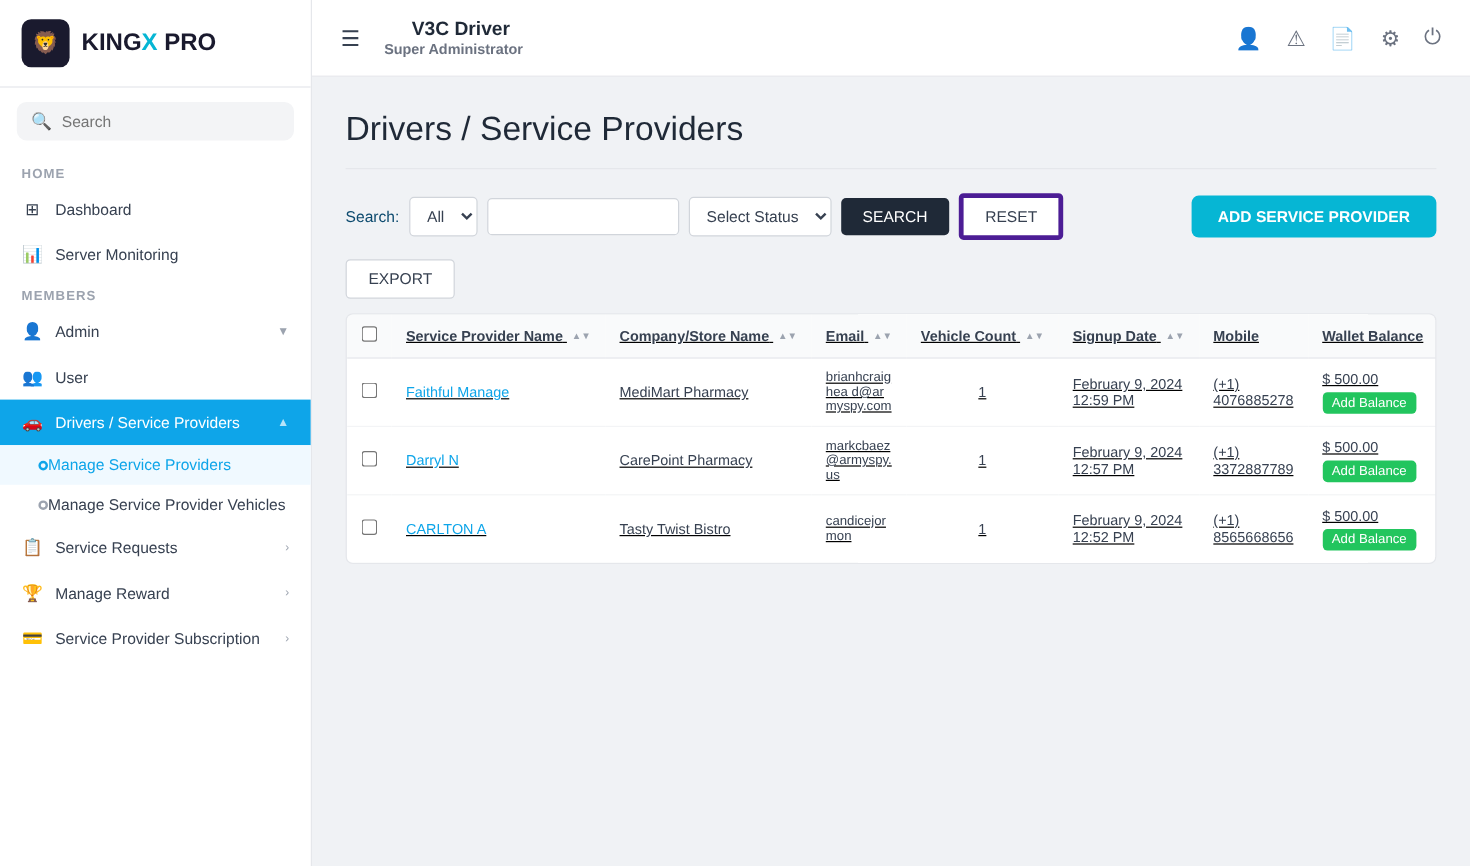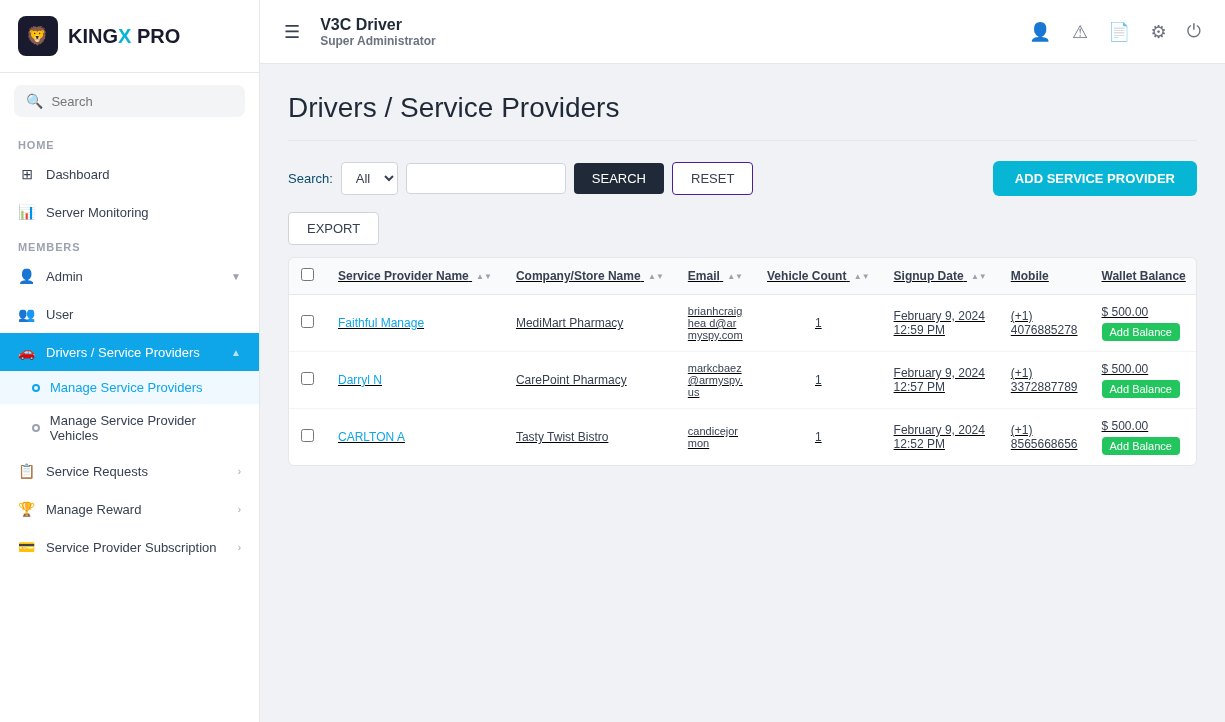--- a/index.html
+++ b/index.html
@@ -12,44 +12,44 @@
     .logo-text { font-size: 20px; font-weight: 700; color: #1a1a2e; }
     .logo-text span { color: #06b6d4; }
     .search-bar { margin: 12px 14px; display: flex; align-items: center; gap: 8px; background: #f3f4f6; border-radius: 8px; padding: 8px 12px; }
     .search-bar input { border: none; background: transparent; outline: none; font-size: 13px; color: #6b7280; width: 100%; }
     .section-label { font-size: 11px; font-weight: 700; color: #9ca3af; padding: 10px 18px 4px; letter-spacing: 0.08em; }
     .nav-item { display: flex; align-items: center; gap: 10px; padding: 10px 18px; cursor: pointer; color: #374151; font-size: 13px; text-decoration: none; }
     .nav-item .nav-icon { width: 18px; height: 18px; display: flex; align-items: center; justify-content: center; font-size: 14px; }
     .nav-item .chevron { margin-left: auto; font-size: 10px; color: #9ca3af; }
     .nav-item.active { background: #0ea5e9; color: #fff; border-radius: 0; }
     .nav-item.active .chevron { color: rgba(255,255,255,0.7); }
-    .sub-item { display: flex; align-items: center; gap: 10px; padding: 9px 18px 9px 32px; cursor: pointer; color: #374151; font-size: 13px; }
+    .sub-item { display: flex; align-items: center; gap: 0; padding: 9px 18px 9px 32px; cursor: pointer; color: #374151; font-size: 13px; }
     .sub-item.active-sub { background: #f0f9ff; color: #0ea5e9; font-weight: 500; }
     .sub-item .dot { width: 8px; height: 8px; border-radius: 50%; border: 2px solid #9ca3af; display: inline-block; }
     .sub-item.active-sub .dot { border-color: #0ea5e9; }
 
     
     .main { flex: 1; display: flex; flex-direction: column; overflow: hidden; }
     .topbar { background: #fff; border-bottom: 1px solid #e5e7eb; padding: 0 24px; height: 64px; display: flex; align-items: center; gap: 12px; }
     .topbar-hamburger { font-size: 18px; color: #374151; cursor: pointer; margin-right: 8px; }
-    .topbar-title { font-size: 16px; font-weight: 600; color: #1f2937; }
+    .topbar-title { font-size: 16px; font-weight: 600; color: #1f2937; margin-left: 23px; }
     .topbar-subtitle { font-size: 12px; color: #6b7280; font-weight: bold; }
     .topbar-icons { margin-left: auto; display: flex; gap: 20px; align-items: center; }
     .topbar-icons span { font-size: 18px; color: #6b7280; cursor: pointer; }
 
     .content { flex: 1; overflow-y: auto; padding: 28px 28px; }
     .page-title { font-size: 28px; font-weight: 400; color: #1f2937; margin-bottom: 20px; padding-bottom: 16px; border-bottom: 1px solid #e5e7eb; }
 
     
     .filter-bar { display: flex; align-items: center; gap: 8px; margin-bottom: 16px; flex-wrap: wrap; }
     .filter-label { font-size: 13px; color: #0c4a6e; font-weight: 500; }
     .filter-select { border: 1px solid #d1d5db; border-radius: 4px; padding: 7px 10px; font-size: 13px; color: #374151; background: #fff; cursor: pointer; }
     .filter-input { border: 1px solid #d1d5db; border-radius: 4px; padding: 7px 12px; font-size: 13px; color: #374151; width: 160px; outline: none; }
     .btn-search { background: #1f2937; color: #fff; border: none; padding: 8px 18px; border-radius: 4px; font-size: 13px; cursor: pointer; font-weight: 500; }
-    .btn-reset { background: #fff; color: #374151; border: 1px solid #4c1d95; padding: 8px 18px; border-radius: 4px; font-size: 13px; cursor: pointer; }
+    .btn-reset { background: #fff; color: #374151; border: 4px solid #4c1d95; padding: 8px 18px; border-radius: 4px; font-size: 13px; cursor: pointer; }
     .btn-add { background: #06b6d4; color: #fff; border: none; padding: 10px 22px; border-radius: 6px; font-size: 13px; cursor: pointer; font-weight: 600; margin-left: auto; white-space: nowrap; }
 
     
     .action-bar { display: flex; align-items: center; justify-content: space-between; margin-bottom: 12px; }
     .btn-export { background: #fff; color: #374151; border: 1px solid #d1d5db; padding: 8px 18px; border-radius: 4px; font-size: 13px; cursor: pointer; }
 
     
     .table-wrap { background: #fff; border: 1px solid #e5e7eb; border-radius: 6px; overflow: auto; }
     table { width: 100%; border-collapse: collapse; text-decoration: underline; }
     thead th { background: #f9fafb; border-bottom: 1px solid #e5e7eb; padding: 10px 12px; font-size: 12px; font-weight: 600; color: #374151; text-align: left; white-space: nowrap; vertical-align: middle; }
@@ -152,20 +152,23 @@
 
   <div class="content">
     <h1 class="page-title">Drivers / Service Providers</h1>
 
     <div class="filter-bar">
       <span class="filter-label">Search:</span>
       <select class="filter-select">
         <option>All</option>
       </select>
       <input class="filter-input" type="text" placeholder="" style="">
+      <select class="filter-select">
+        <option>Select Status</option>
+      </select>
       <button class="btn-search">SEARCH</button>
       <button class="btn-reset">RESET</button>
       <button class="btn-add">ADD SERVICE PROVIDER</button>
     </div>
 
     <div class="action-bar">
       <button class="btn-export">EXPORT</button>
     </div>
 
     <div class="table-wrap">

